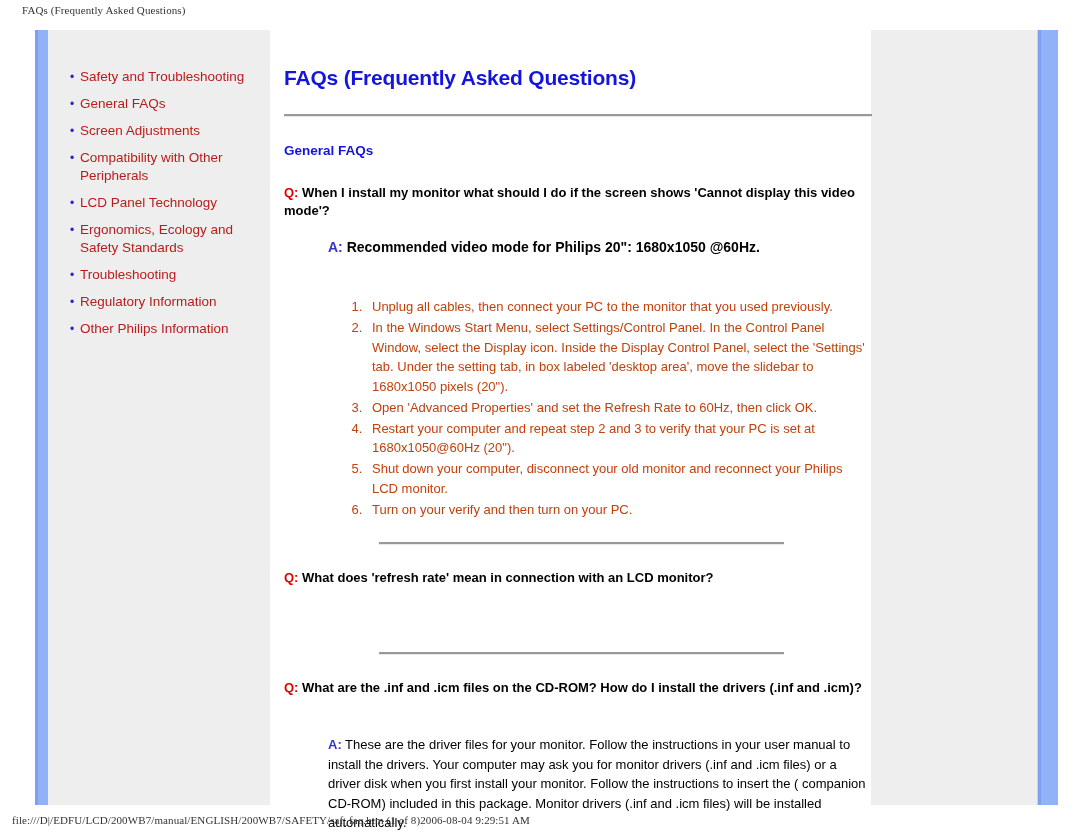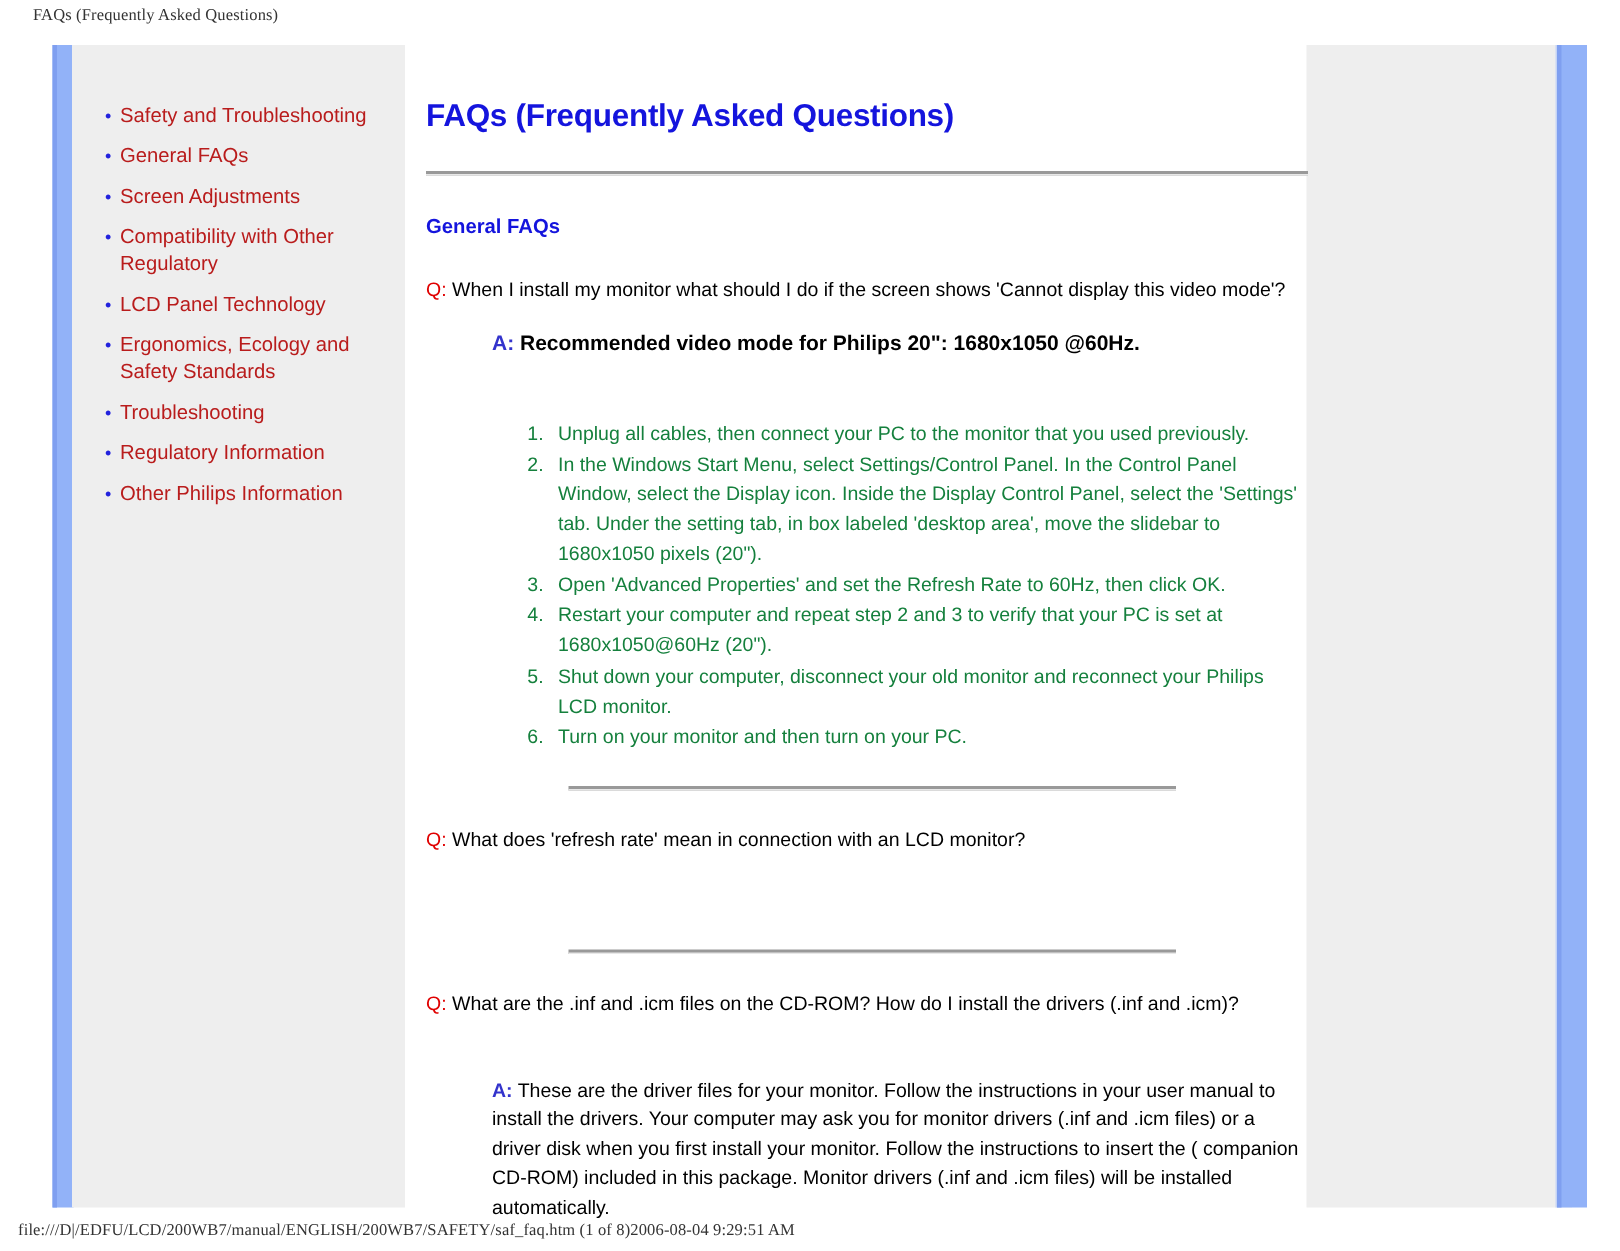--- a/index.html
+++ b/index.html
@@ -160,21 +160,21 @@
   }
   .section-heading {
     color: #1414dd;
     font-size: 13.5px;
     font-weight: bold;
     margin: 0 0 26px 0;
   }
 
   .qa-question {
     font-size: 13px;
-    font-weight: normal;
+    font-weight: bold;
     color: #000000;
     line-height: 1.42;
     margin: 0 0 16px 0;
   }
   .q-mark { color: #e00000; }
   .a-mark { color: #3333cc; }
 
   .qa-answer-bold {
     font-size: 14px;
     font-weight: bold;
@@ -189,21 +189,21 @@
     line-height: 1.5;
     margin: 0;
     padding-left: 44px;
   }
 
   ol.steps {
     margin: 0 0 0 0;
     padding-left: 82px;
     font-size: 13px;
     line-height: 1.52;
-    color: #15803d;
+    color: #c2410c;
   }
   ol.steps li {
     margin-bottom: 1px;
     padding-left: 6px;
   }
 
   .inner-rule {
     height: 2px;
     width: 405px;
     background: #999999;
@@ -246,21 +246,21 @@
       <span class="nav-label">General FAQs</span>
     </div>
 
     <div class="nav-item">
       <span class="nav-bullet">•</span>
       <span class="nav-label">Screen Adjustments</span>
     </div>
 
     <div class="nav-item">
       <span class="nav-bullet">•</span>
-      <span class="nav-label">Compatibility with Other Regulatory</span>
+      <span class="nav-label">Compatibility with Other Peripherals</span>
     </div>
 
     <div class="nav-item">
       <span class="nav-bullet">•</span>
       <span class="nav-label">LCD Panel Technology</span>
     </div>
 
     <div class="nav-item">
       <span class="nav-bullet">•</span>
       <span class="nav-label">Ergonomics, Ecology and Safety Standards</span>
@@ -296,21 +296,21 @@
     <p class="qa-answer-bold"><span class="a-mark">A:</span> <span>Recommended video mode for Philips 20": 1680x1050 @60Hz.</span></p>
 
     <div class="sp-a"></div>
 
     <ol class="steps">
       <li>Unplug all cables, then connect your PC to the monitor that you used previously.</li>
       <li>In the Windows Start Menu, select Settings/Control Panel. In the Control Panel Window, select the Display icon. Inside the Display Control Panel, select the 'Settings' tab. Under the setting tab, in box labeled 'desktop area', move the slidebar to 1680x1050 pixels (20").</li>
       <li>Open 'Advanced Properties' and set the Refresh Rate to 60Hz, then click OK.</li>
       <li>Restart your computer and repeat step 2 and 3 to verify that your PC is set at 1680x1050@60Hz (20").</li>
       <li>Shut down your computer, disconnect your old monitor and reconnect your Philips LCD monitor.</li>
-      <li>Turn on your monitor and then turn on your PC.</li>
+      <li>Turn on your verify and then turn on your PC.</li>
     </ol>
 
     <div class="sp-b"></div>
     <div class="inner-rule"></div>
     <div class="sp-c"></div>
 
     <p class="qa-question"><span class="q-mark">Q:</span> <span>What does 'refresh rate' mean in connection with an LCD monitor?</span></p>
 
     <div class="sp-b"></div>
 

